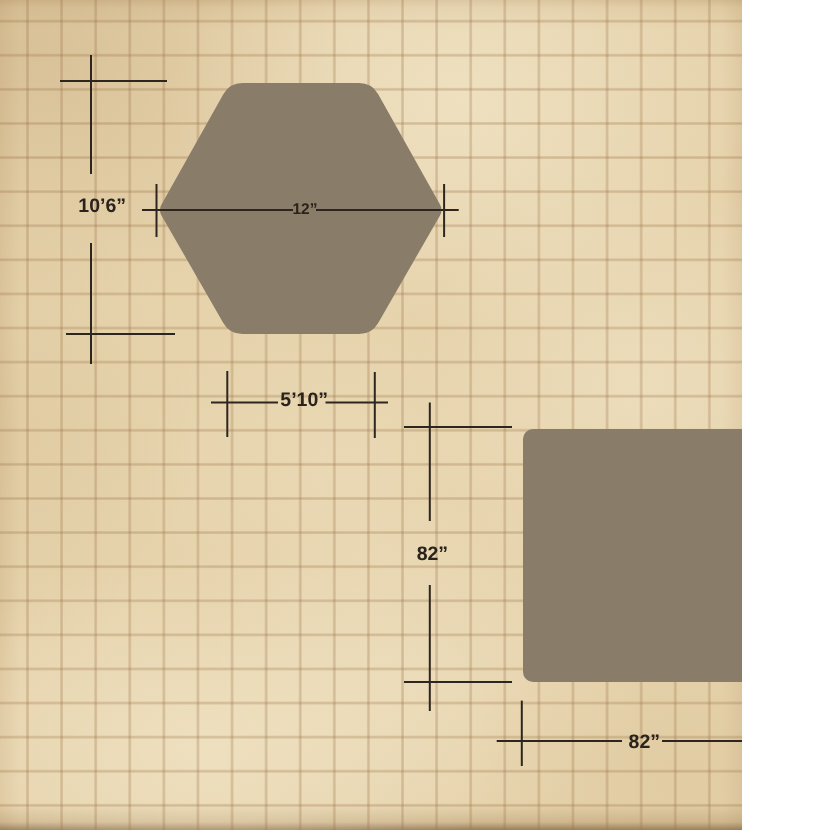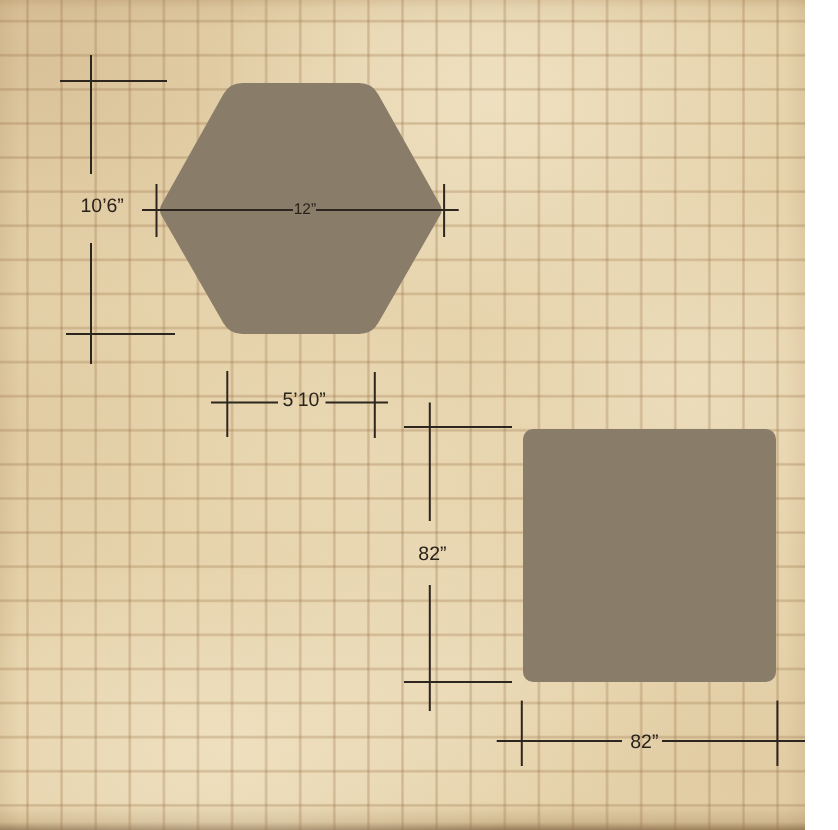--- a/index.html
+++ b/index.html
@@ -1,18 +1,18 @@
 <!DOCTYPE html>
 <html><head>
 <meta charset="utf-8">
 <style>
 html,body{margin:0;padding:0;}
-#page{position:relative;width:805px;height:830px;overflow:hidden;
+#page{position:relative;width:742px;height:830px;overflow:hidden;
   background-color:#e6d3ac;
-  font-family:"Liberation Sans",sans-serif;}
+  font-family:"Liberation Sans",sans-serif;font-weight:bold;}
 #stains{position:absolute;inset:0;
   background-image:
     radial-gradient(420px 330px at 62% 12%, rgba(250,242,220,0.42), rgba(250,242,220,0) 70%),
     radial-gradient(320px 300px at 86% 46%, rgba(250,242,220,0.30), rgba(250,242,220,0) 70%),
     radial-gradient(430px 280px at 28% 90%, rgba(252,244,222,0.38), rgba(252,244,222,0) 70%),
     radial-gradient(320px 240px at 58% 80%, rgba(250,242,220,0.22), rgba(250,242,220,0) 70%),
     radial-gradient(300px 250px at 46% 57%, rgba(248,240,216,0.18), rgba(248,240,216,0) 70%),
     radial-gradient(460px 380px at 4% 6%, rgba(178,142,94,0.26), rgba(178,142,94,0) 70%),
     radial-gradient(280px 320px at 0% 52%, rgba(190,155,105,0.14), rgba(190,155,105,0) 70%),
     radial-gradient(320px 260px at 92% 94%, rgba(190,155,105,0.13), rgba(190,155,105,0) 70%),

